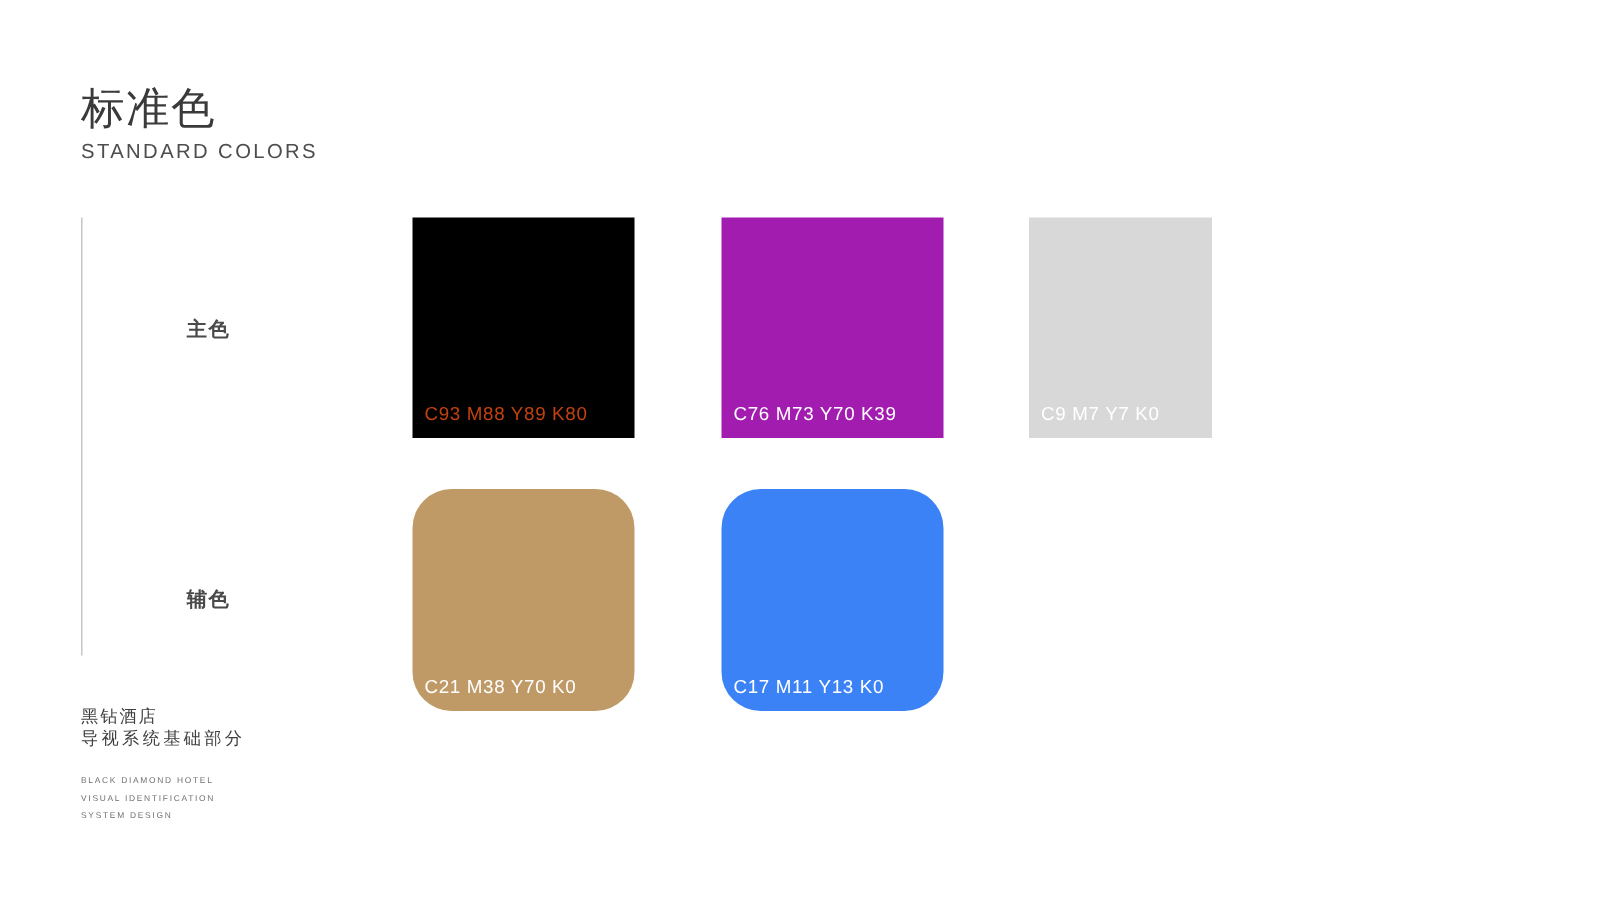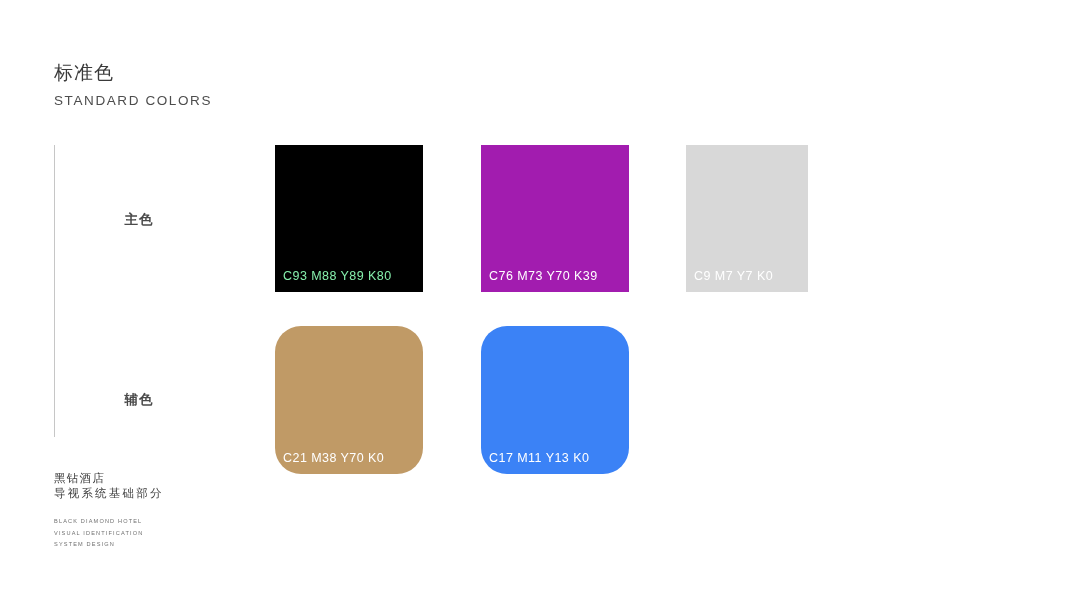--- a/index.html
+++ b/index.html
@@ -17,21 +17,21 @@
     height: 600px;
     background: #ffffff;
     overflow: hidden;
   }
 
   
   .page-title {
     position: absolute;
     left: 54px;
     top: 55px;
-    font-size: 19px;
+    font-size: 29px;
     line-height: 36px;
     color: #3a3a3a;
     font-weight: 400;
     letter-spacing: 1px;
     white-space: nowrap;
   }
   .page-subtitle {
     position: absolute;
     left: 54px;
     top: 92px;
@@ -131,21 +131,21 @@
 
   <div class="page-title">标准色</div>
   <div class="page-subtitle">STANDARD COLORS</div>
 
   <div class="vrule" style="background-color: rgb(198, 198, 198);"></div>
 
   <div class="row-label primary">主色</div>
   <div class="row-label secondary">辅色</div>
 
   <div class="swatch sw-r1 c0" style="background-color: rgb(0, 0, 0);">
-    <div class="swatch-code" style="color: #86efac;">C93 M88 Y89 K80</div>
+    <div class="swatch-code" style="color: #c2410c;">C93 M88 Y89 K80</div>
   </div>
 
   <div class="swatch sw-r1 c1" style="background-color: #a21caf;">
     <div class="swatch-code" style="color: rgb(255, 255, 255);">C76 M73 Y70 K39</div>
   </div>
 
   <div class="swatch sw-r1 c2" style="background-color: rgb(216, 216, 216);">
     <div class="swatch-code" style="color: rgb(255, 255, 255);">C9 M7 Y7 K0</div>
   </div>
 

